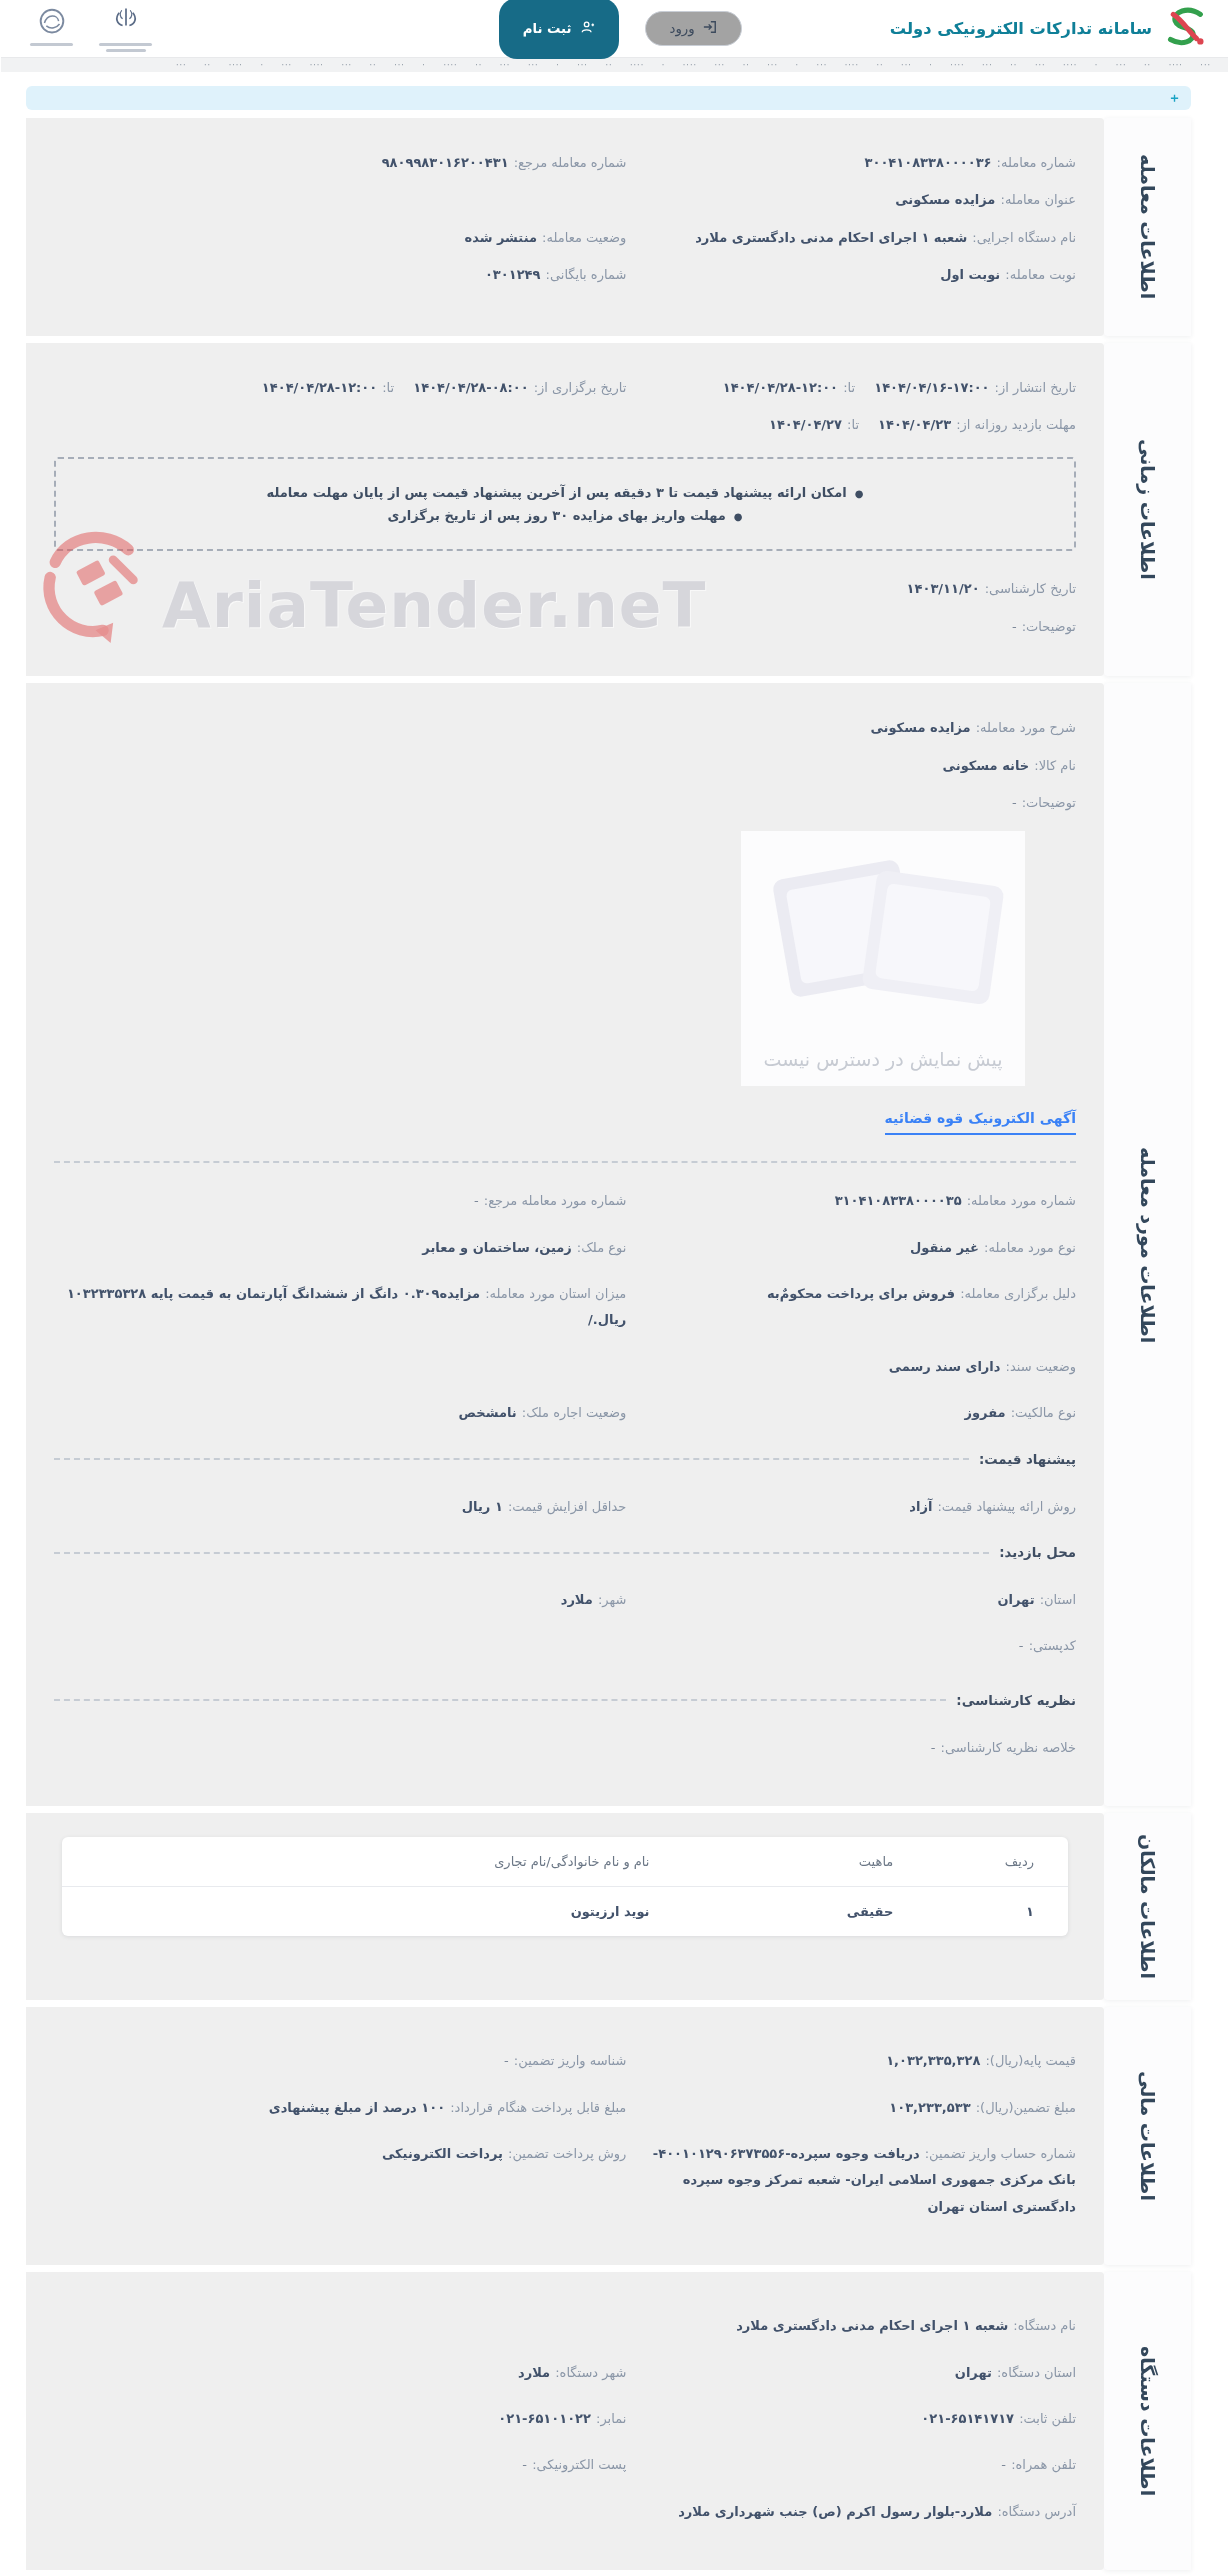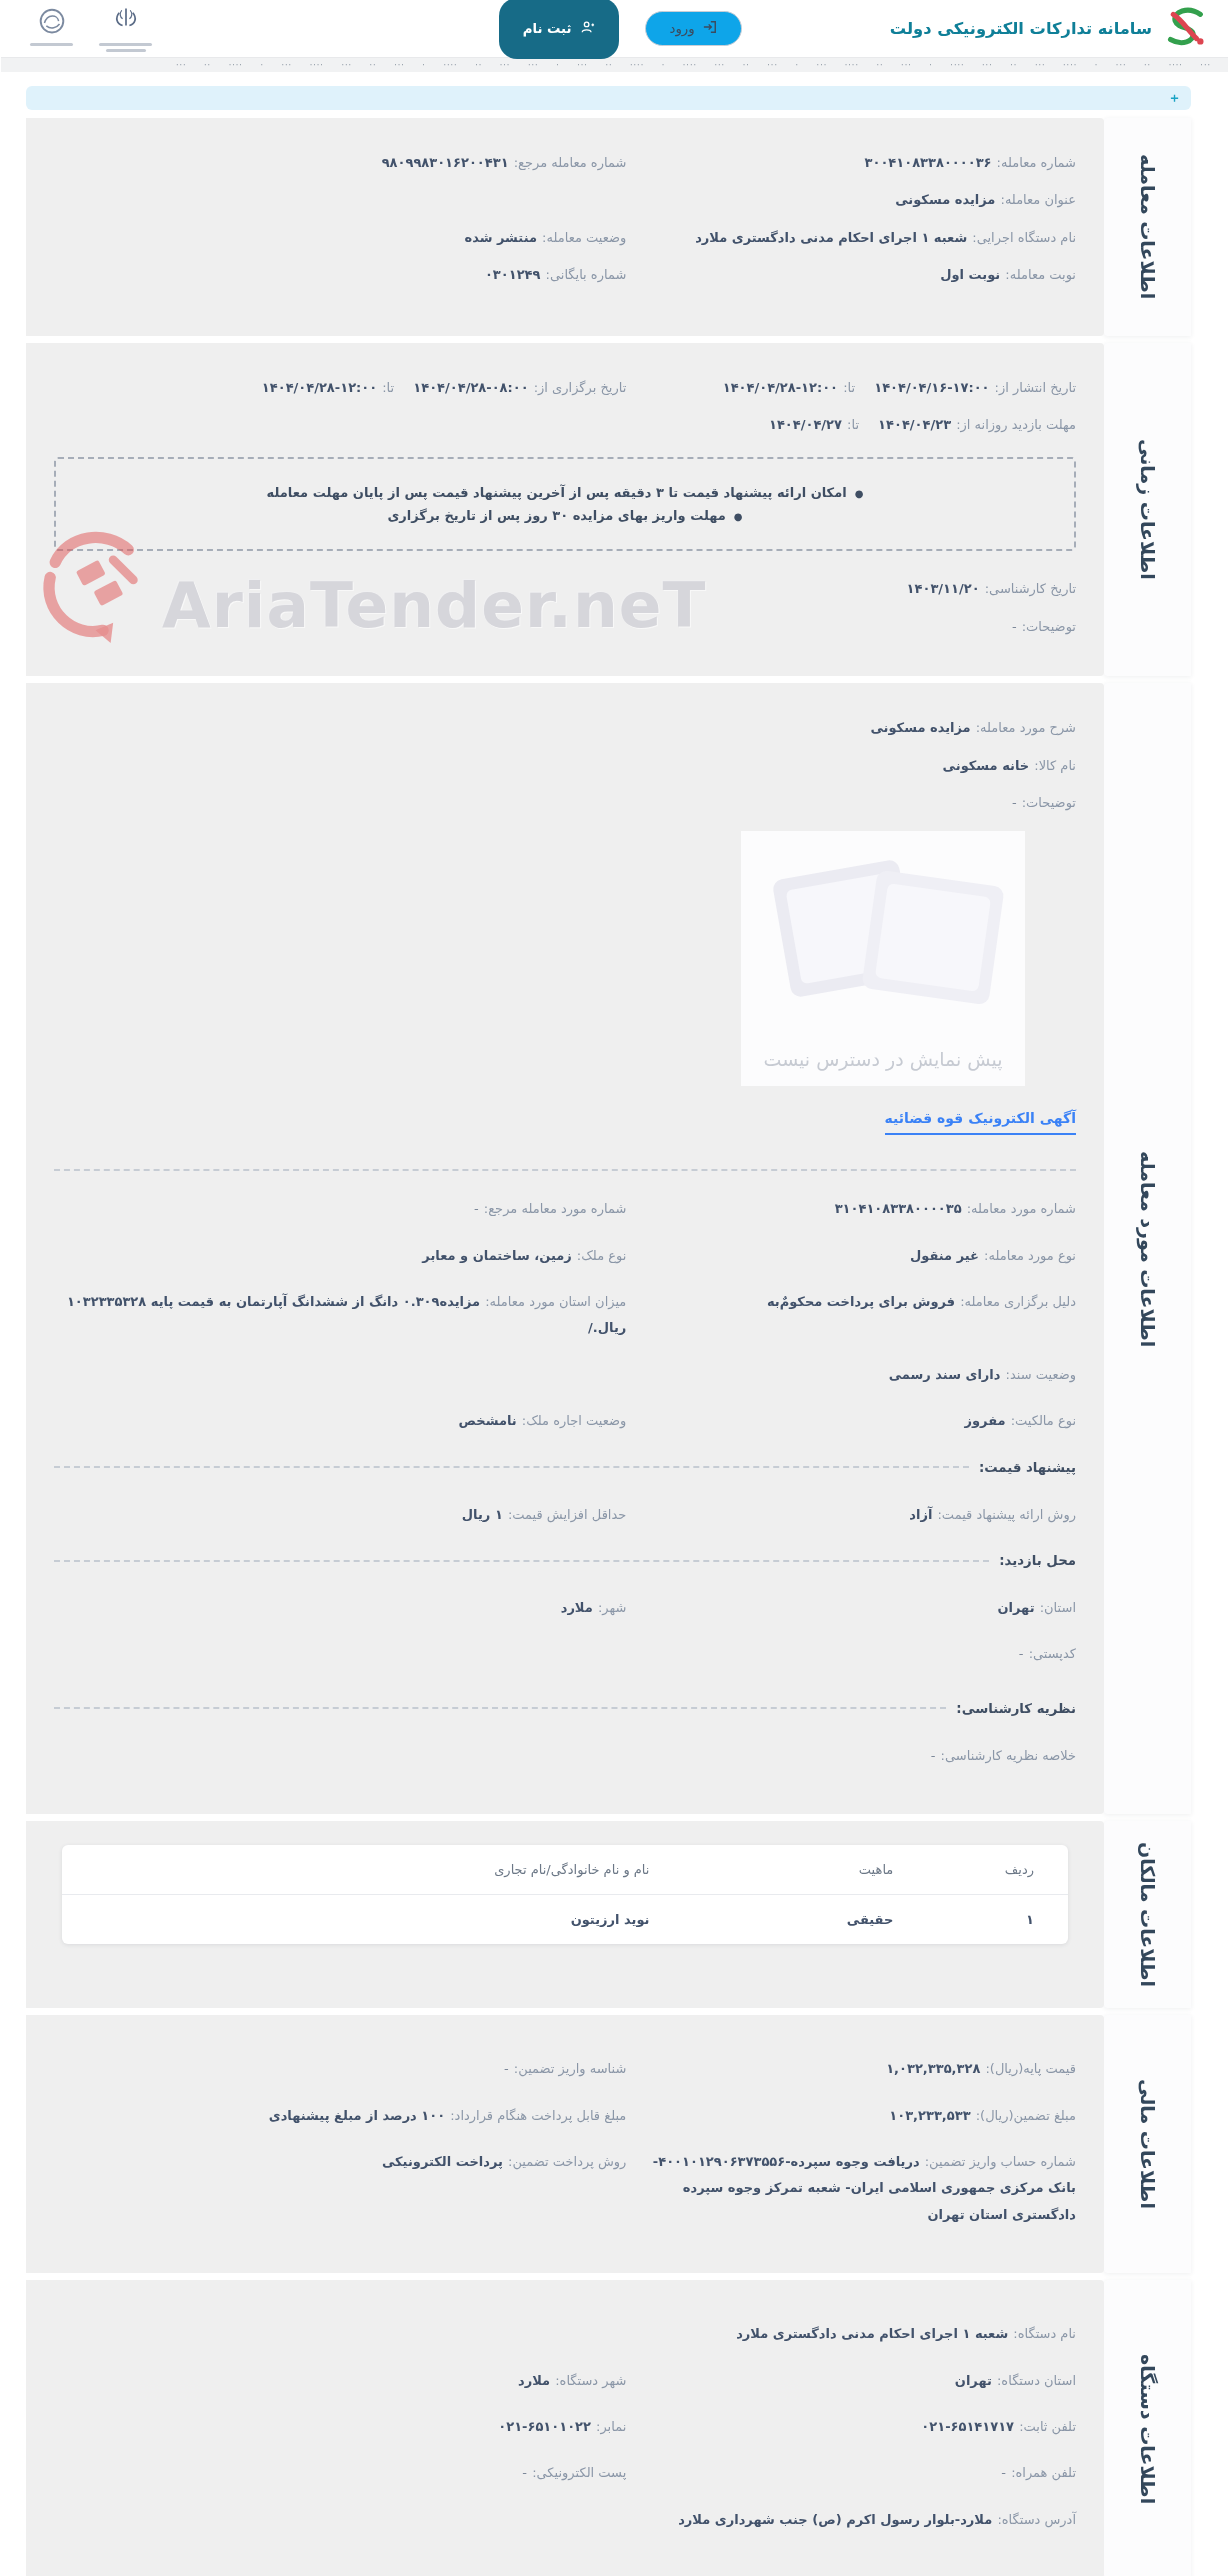--- a/index.html
+++ b/index.html
@@ -7,21 +7,21 @@
   body {
     width: 1229px; min-height: 2576px; position: relative;
     font-family: "DejaVu Sans", sans-serif; direction: rtl; color: #42526b;
   }
   
   .hdr { height: 57px; display: flex; align-items: center; padding: 0 22px; background:#fff; }
   .brand { display: flex; align-items: center; gap: 10px; }
   .brand-title { color: #0f7f98; font-size: 16.3px; font-weight: 600; }
   .hdr-actions { display: flex; align-items: center; gap: 26px; margin-right: 148px; }
   .btn-login {
-    display: inline-flex; align-items: center; gap: 8px; background: #0ea5e9;
+    display: inline-flex; align-items: center; gap: 8px; background: #a3a3a3;
     border: 1px solid #c9ced6; border-radius: 18px; padding: 8px 24px;
     color: #3c4a5d; font-size: 13.3px; cursor: pointer; font-family: inherit;
   }
   .btn-register {
     display: inline-flex; align-items: center; gap: 8px; background: #176b87;
     border: none; border-radius: 18px; padding: 22px 24px; color: #fff;
     font-size: 13.3px; font-weight: 600; cursor: pointer; font-family: inherit;
   }
   .hdr-left { margin-right: auto; display: flex; align-items: flex-start; gap: 26px; padding-left: 8px; }
   .mini-logo { display: flex; flex-direction: column; align-items: center; gap: 3px; }
@@ -77,21 +77,21 @@
     margin-right: 51px; margin-left: auto; position: relative; overflow: hidden;
     display: flex; flex-direction: column; justify-content: flex-end;
   }
   .frame { position: absolute; background: #ebebf2; border-radius: 10px; }
   .frame.f1 { width: 128px; height: 119px; left: 40px; top: 38px; transform: rotate(-10deg); }
   .frame.f2 { width: 128px; height: 119px; left: 128px; top: 47px; transform: rotate(8deg); background: #efeff5; }
   .frame .inner { position: absolute; inset: 12px; background: #f7f7fb; border-radius: 6px; }
   .preview-cap { position: relative; text-align: center; color: #c6cad2; font-size: 19px; padding: 14px 6px 16px; background: #fcfcfd; }
   .jlink {
     display: inline-block; color: #3b82f6; font-size: 14px; font-weight: 600;
-    border-bottom: 2px solid #3b82f6; padding-bottom: 7px; margin: 14px 0 10px; cursor: pointer;
+    border-bottom: 2px solid #3b82f6; padding-bottom: 7px; margin: 14px 0 2px; cursor: pointer;
   }
   
   .tablecard { background: #fff; border-radius: 6px; box-shadow: 0 1px 4px rgba(40,50,70,.10); margin: 4px 8px 10px; overflow: hidden; }
   .trow { display: grid; grid-template-columns: 15% 26% 1fr; padding: 17px 34px; }
   .trow.head { border-bottom: 1px solid #e8eaee; color: #6b7786; font-size: 13px; }
   .trow.data .td { color: #42526b; font-weight: 700; font-size: 13px; }
   
   .watermark {
     position: absolute; top: 522px; left: 30px; display: flex; align-items: center; gap: 6px;
     pointer-events: none; z-index: 6; opacity: .62; direction: ltr;

